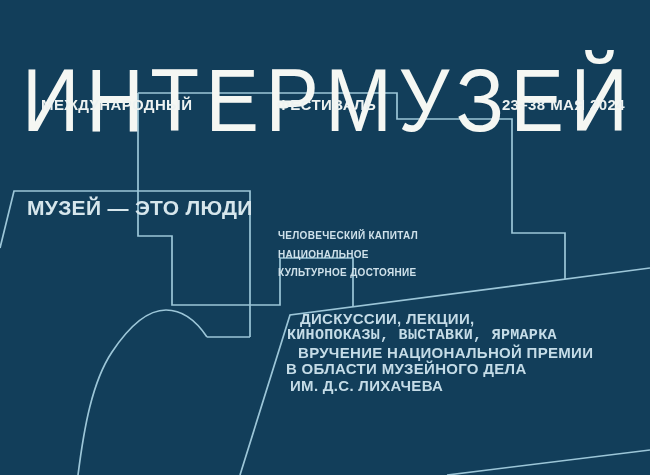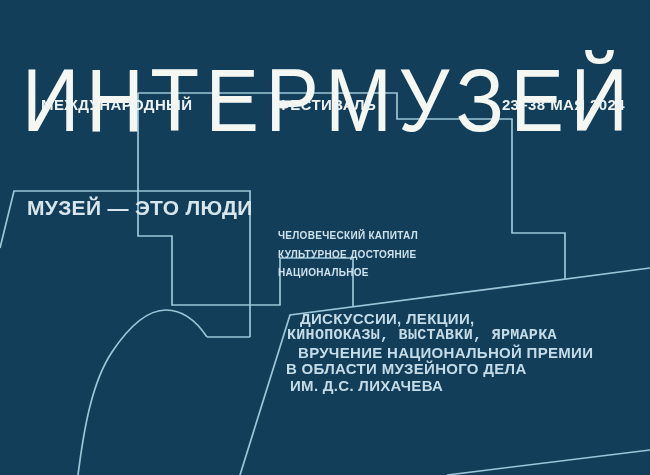--- a/index.html
+++ b/index.html
@@ -106,22 +106,22 @@
   <div class="header-row">
     <div class="label label-left">МЕЖДУНАРОДНЫЙ</div>
     <div class="label label-center">ФЕСТИВАЛЬ</div>
     <div class="label label-right">23–38 МАЯ 2024</div>
   </div>
 
   <div class="slogan">МУЗЕЙ — ЭТО ЛЮДИ</div>
 
   <div class="theme-block">
     <div>ЧЕЛОВЕЧЕСКИЙ КАПИТАЛ</div>
+    <div>НАЦИОНАЛЬНОЕ</div>
     <div>КУЛЬТУРНОЕ ДОСТОЯНИЕ</div>
-    <div>НАЦИОНАЛЬНОЕ</div>
   </div>
 
   <div class="events-block">
     <div class="l0">ДИСКУССИИ, ЛЕКЦИИ,</div>
     <div class="l1">КИНОПОКАЗЫ, ВЫСТАВКИ, ЯРМАРКА</div>
     <div class="l2">ВРУЧЕНИЕ НАЦИОНАЛЬНОЙ ПРЕМИИ</div>
     <div class="l3">В ОБЛАСТИ МУЗЕЙНОГО ДЕЛА</div>
     <div class="l4">ИМ. Д.С. ЛИХАЧЕВА</div>
   </div>
 

